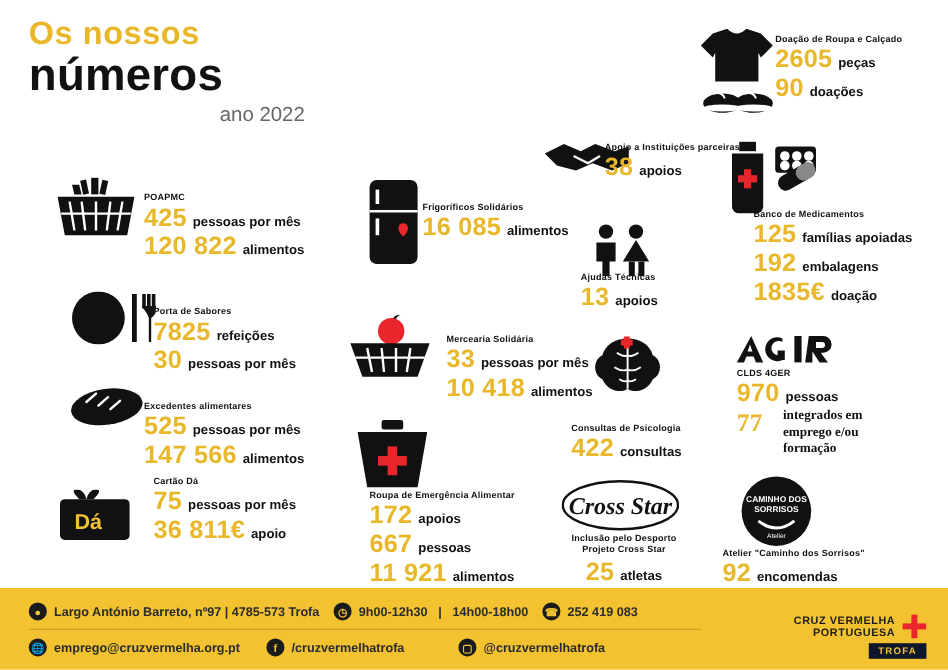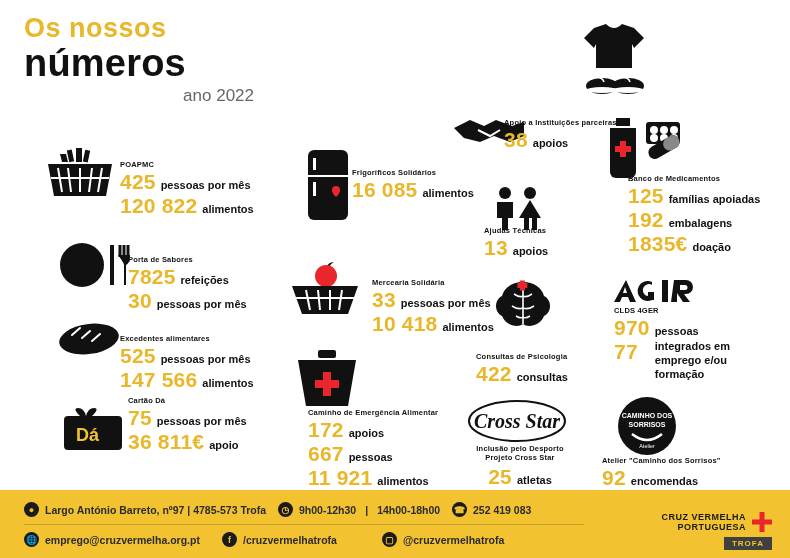--- a/index.html
+++ b/index.html
@@ -38,21 +38,21 @@
   .f-ico {
     width:15px; height:15px; border-radius:50%; background:#1b1b1b; color:#f2c230;
     display:inline-flex; align-items:center; justify-content:center; font-size:9px; font-weight:bold;
     flex:0 0 auto;
   }
   .sep { color:#2b2b2b; font-weight:bold; padding:0 3px; }
   .crv { position:absolute; right:18px; bottom:8px; text-align:right; }
   .crv .cv1 { font-size:9px; font-weight:bold; color:#1b1b1b; letter-spacing:.5px; }
   .crv .cv2 { font-size:9px; font-weight:bold; color:#1b1b1b; letter-spacing:.5px; }
   .crv-badge {
-    display:inline-block; background:#404040; color:#f2c230; font-size:8px; font-weight:bold;
+    display:inline-block; background:#0f172a; color:#f2c230; font-size:8px; font-weight:bold;
     padding:2px 8px; margin-top:3px; letter-spacing:1px;
   }
   .divider-foot { position:absolute; left:24px; top:34px; width:560px; height:1px; background:rgba(0,0,0,.18); }
 </style>
 </head>
 <body>
 
 <div class="page">
 
   <div class="title-block">
@@ -127,21 +127,21 @@
     <div class="line">
         <span class="num n-lg">525</span>
         <span class="lbl">pessoas por mês</span>
       </div>
     <div class="line">
         <span class="num n-lg">147 566</span>
         <span class="lbl">alimentos</span>
       </div>
   </div>
 
-  <div class="icon" style="left:62px; top:408px;">
+  <div class="icon" style="left:48px; top:408px;">
     <svg width="62" height="46" viewBox="0 0 62 46">
       <path d="M18 8 q-8 -8 -2 -8 q6 0 8 8" fill="#111"></path>
       <path d="M30 8 q8 -8 2 -8 q-6 0 -8 8" fill="#111"></path>
       <rect x="2" y="8" width="58" height="34" rx="4" fill="#111"></rect>
       <text x="14" y="33" font-family="Liberation Sans" font-size="18" font-weight="bold" fill="#f2c230">Dá</text>
     </svg>
   </div>
   <div class="stat" style="left:128px; top:396px;">
     <div class="cat">Cartão Dá</div>
     <div class="line">
@@ -199,21 +199,21 @@
 
   <div class="icon" style="left:296px; top:350px;">
     <svg width="62" height="58" viewBox="0 0 62 58">
       <rect x="22" y="0" width="18" height="8" rx="2" fill="#111"></rect>
       <path d="M2 10 L60 10 L52 56 L10 56 Z" fill="#111"></path>
       <rect x="27" y="22" width="8" height="24" fill="#e8262c"></rect>
       <rect x="19" y="30" width="24" height="8" fill="#e8262c"></rect>
     </svg>
   </div>
   <div class="stat" style="left:308px; top:408px;">
-    <div class="cat">Caminho de Emergência Alimentar</div>
+    <div class="cat">Roupa de Emergência Alimentar</div>
     <div class="line">
         <span class="num n-lg">172</span>
         <span class="lbl">apoios</span>
       </div>
     <div class="line">
         <span class="num n-lg">667</span>
         <span class="lbl">pessoas</span>
       </div>
     <div class="line">
         <span class="num n-lg">11 921</span>
@@ -294,20 +294,31 @@
   <div class="icon" style="left:572px; top:24px;">
     <svg width="86" height="72" viewBox="0 0 86 72">
       <path d="M22 4 L34 0 q8 8 16 0 L62 4 L72 14 L62 24 L60 20 L60 44 L24 44 L24 20 L22 24 L12 14 Z" fill="#111"></path>
       <ellipse cx="30" cy="62" rx="16" ry="8" fill="#111"></ellipse>
       <ellipse cx="56" cy="62" rx="16" ry="8" fill="#111"></ellipse>
       <path d="M22 54 q8 -2 10 4" stroke="#fff" stroke-width="1.6" fill="none"></path>
       <path d="M48 54 q8 -2 10 4" stroke="#fff" stroke-width="1.6" fill="none"></path>
       <ellipse cx="30" cy="66" rx="16" ry="3" fill="#fff"></ellipse>
       <ellipse cx="56" cy="66" rx="16" ry="3" fill="#fff"></ellipse>
     </svg>
+  </div>
+  <div class="stat" style="left:646px; top:28px;">
+    <div class="cat">Doação de Roupa e Calçado</div>
+    <div class="line">
+        <span class="num n-lg">2605</span>
+        <span class="lbl">peças</span>
+      </div>
+    <div class="line">
+        <span class="num n-lg">90</span>
+        <span class="lbl">doações</span>
+      </div>
   </div>
 
   <div class="icon" style="left:602px; top:118px;">
     <svg width="82" height="60" viewBox="0 0 82 60">
       <rect x="14" y="0" width="14" height="8" fill="#111"></rect>
       <path d="M8 10 h26 v44 a6 6 0 0 1 -6 6 h-14 a6 6 0 0 1 -6 -6 z" fill="#111"></path>
       <rect x="13" y="28" width="16" height="6" fill="#e8262c"></rect>
       <rect x="18" y="23" width="6" height="16" fill="#e8262c"></rect>
       <g fill="#111">
         <rect x="44" y="4" width="34" height="22" rx="3"></rect>
@@ -347,21 +358,21 @@
       <rect x="48" y="2" width="6" height="22" fill="#111"></rect>
       <path d="M60 2 h12 a7 7 0 0 1 0 14 h-2 l6 8 h-7 l-6 -9 v9 h-6 z M66 7 v5 h5 a2.5 2.5 0 0 0 0 -5z" fill="#111"></path>
     </svg>
   </div>
   <div class="stat" style="left:614px; top:306px; width:120px;">
     <div class="cat">CLDS 4GER</div>
     <div class="line">
         <span class="num n-lg">970</span>
         <span class="lbl">pessoas</span>
       </div>
-    <div class="line" style="align-items:flex-start;">
+    <div class="line" style="align-items:flex-start;font-family:Liberation Serif, serif;">
         <span class="num n-lg">77</span>
         <span class="lbl" style="white-space:normal; line-height:1.25; max-width:84px;margin-left:12px;">integrados em emprego e/ou formação</span>
       </div>
   </div>
 
   <div class="icon" style="left:610px; top:396px;">
     <svg width="74" height="60" viewBox="0 0 74 60">
       <circle cx="37" cy="30" r="29" fill="#111"></circle>
       <text x="37" y="22" text-anchor="middle" font-family="Liberation Sans" font-size="7" font-weight="bold" fill="#fff">CAMINHO DOS</text>
       <text x="37" y="31" text-anchor="middle" font-family="Liberation Sans" font-size="7" font-weight="bold" fill="#fff">SORRISOS</text>

